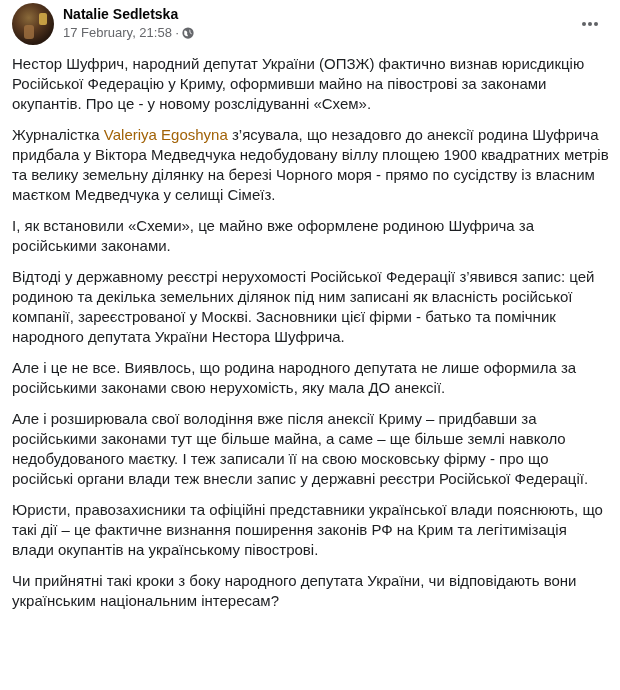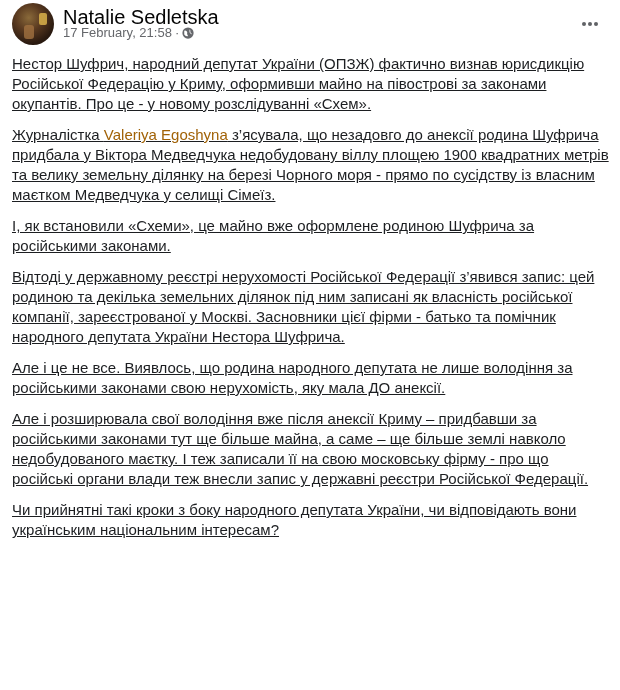--- a/index.html
+++ b/index.html
@@ -12,37 +12,37 @@
   }
   .header { position:absolute; left:0; top:0; width:620px; height:50px; }
   .avatar {
     position:absolute; left:12px; top:3px; width:42px; height:42px; border-radius:50%;
     background: radial-gradient(circle at 40% 35%, #8a6a3a 0%, #5a3a20 35%, #2a1a10 70%, #1a1008 100%);
     overflow:hidden;
   }
   .avatar .glow1 { position:absolute; left:27px; top:10px; width:8px; height:12px; background:#d9b24a; border-radius:2px; opacity:.85; }
   .avatar .glow2 { position:absolute; left:12px; top:22px; width:10px; height:14px; background:#a07040; border-radius:3px; opacity:.8; }
   .author {
-    position:absolute; left:63px; top:6px; font-size:20px; font-weight:normal; color:#050505;
+    position:absolute; left:63px; top:6px; font-size:14px; font-weight:bold; color:#050505;
   }
   .meta {
     position:absolute; left:63px; top:25px; font-size:13px; color:#65676b; display:flex; align-items:center;
   }
   .meta .sep { margin:0 3px; }
   .globe { width:12px; height:12px; display:inline-block; }
   .more {
     position:absolute; left:576px; top:14px; width:28px; height:20px;
     display:flex; align-items:center; justify-content:center; gap:2px;
   }
   .more span { width:4px; height:4px; border-radius:50%; background:#606266; display:block; }
   .content {
     position:absolute; left:12px; top:54px; width:600px;
     font-size:15px; line-height:20px; color:#1c1e21;
   }
-  .content p { margin:0 0 11px 0;text-decoration:underline; }
+  .content p { margin:0 0 11px 0; }
   .link { color:#a16207; }
 </style>
 </head>
 <body>
 
 <div class="header">
   <div class="avatar">
     <div class="glow1"></div>
       <div class="glow2"></div>
   </div>
@@ -61,16 +61,17 @@
       <span></span>
       <span></span>
   </div>
 </div>
 
 <div class="content">
   <p>Нестор Шуфрич, народний депутат України (ОПЗЖ) фактично визнав юрисдикцію Російської Федерацію у Криму, оформивши майно на півострові за законами окупантів. Про це - у новому розслідуванні «Схем».</p>
   <p><span>Журналістка </span><span class="link">Valeriya Egoshyna</span><span> з’ясувала, що незадовго до анексії родина Шуфрича придбала у Віктора Медведчука недобудовану віллу площею 1900 квадратних метрів та велику земельну ділянку на березі Чорного моря - прямо по сусідству із власним маєтком Медведчука у селищі Сімеїз.</span></p>
   <p>І, як встановили «Схеми», це майно вже оформлене родиною Шуфрича за російськими законами.</p>
   <p>Відтоді у державному реєстрі нерухомості Російської Федерації з’явився запис: цей родиною та декілька земельних ділянок під ним записані як власність російської компанії, зареєстрованої у Москві. Засновники цієї фірми - батько та помічник народного депутата України Нестора Шуфрича.</p>
-  <p>Але і це не все. Виявлось, що родина народного депутата не лише володіння за російськими законами свою нерухомість, яку мала ДО анексії.</p>
+  <p>Але і це не все. Виявлось, що родина народного депутата не лише оформила за російськими законами свою нерухомість, яку мала ДО анексії.</p>
   <p>Але і розширювала свої володіння вже після анексії Криму – придбавши за російськими законами тут ще більше майна, а саме – ще більше землі навколо недобудованого маєтку. І теж записали її на свою московську фірму -  про що російські органи влади теж внесли запис у державні реєстри Російської Федерації.</p>
+  <p>Юристи, правозахисники та офіційні представники української влади пояснюють, що такі дії – це фактичне визнання поширення законів РФ на Крим та легітимізація влади окупантів на українському півострові.</p>
   <p>Чи прийнятні такі кроки з боку народного депутата України, чи відповідають вони українським національним інтересам?</p>
 </div>
 
 </body></html>

